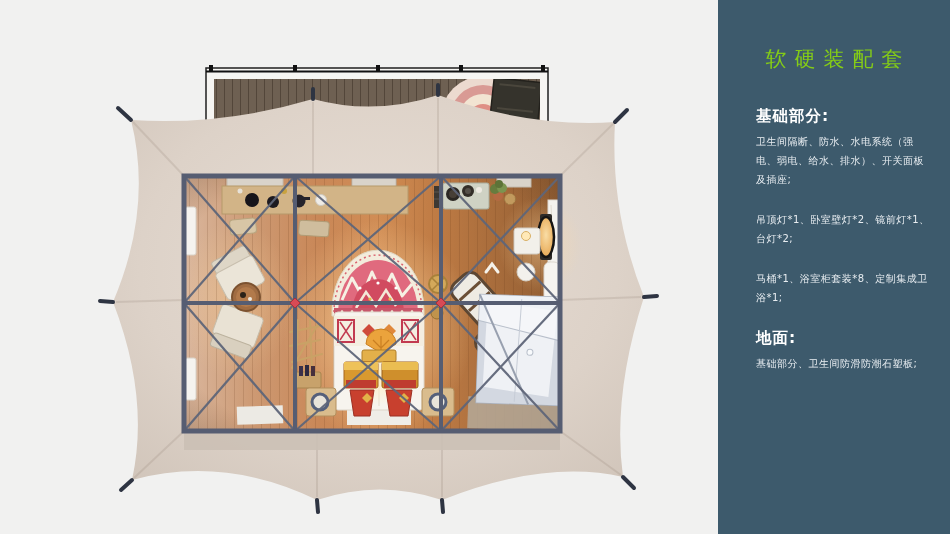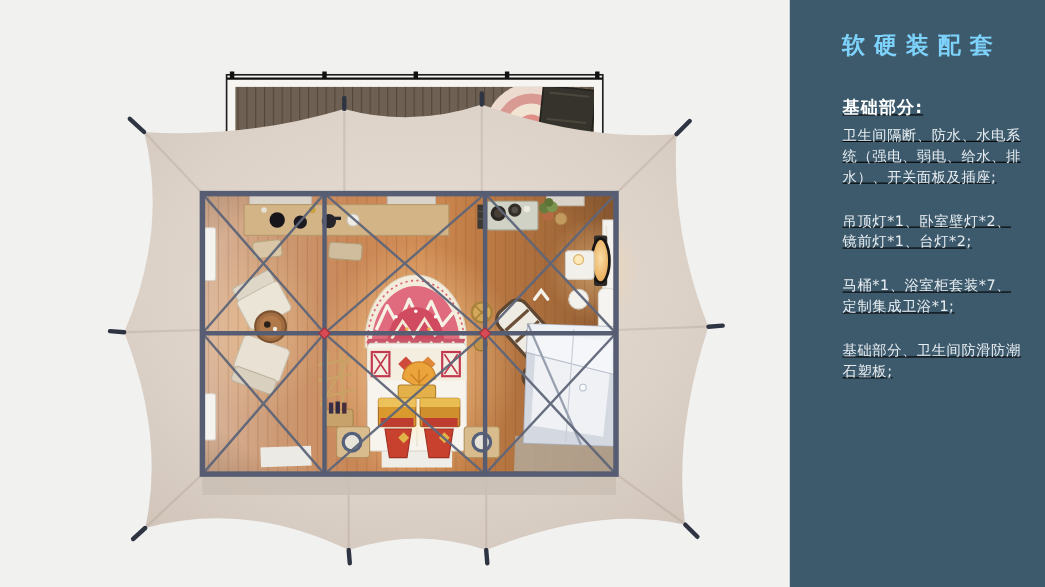--- a/index.html
+++ b/index.html
@@ -1,25 +1,25 @@
 <!DOCTYPE html>
 <html><head>
 <meta charset="utf-8">
 <style>
   html,body{margin:0;padding:0;background:#f1f1f0;}
   #stage{position:relative;width:950px;height:534px;overflow:hidden;background:#f1f1f0;
          font-family:"DejaVu Sans","Liberation Sans",sans-serif;}
   #plan{position:absolute;left:0;top:0;width:718px;height:534px;}
   #panel{position:absolute;left:718px;top:0;width:232px;height:534px;background:#3d5a6c;box-sizing:border-box;}
-  #panel .title{color:#7dd3fc;font-weight:bold;font-size:21px;letter-spacing:8px;text-align:center;
-                padding:27px 0 0 8px;}
-  #panel .sections{padding:12px 18px 0 48px;text-decoration:underline;}
+  #panel .title{color:#84cc16;font-weight:normal;font-size:21px;letter-spacing:8px;text-align:center;
+                padding:45px 0 0 8px;}
+  #panel .sections{padding:12px 18px 0 38px;}
   #panel .sec{margin-top:21px;}
   #panel .sec h3{margin:0 0 5px 0;color:#ffffff;font-size:15.5px;font-weight:bold;letter-spacing:1px;}
-  #panel .sec p{margin:0;color:#e8edf1;font-size:13px;line-height:19px;letter-spacing:0.5px;
+  #panel .sec p{margin:0;color:#e8edf1;font-size:10px;line-height:19px;letter-spacing:0.5px;
                 word-break:break-all;}
 </style>
 </head>
 <body>
 
 <div id="stage">
 
   <svg id="plan" viewBox="0 0 718 534">
     <defs>
       <radialGradient id="canvasGrad" cx="50%" cy="42%" r="75%">
@@ -376,20 +376,21 @@
     <div class="title">软硬装配套</div>
     <div class="sections">
       <div class="sec">
         <h3>基础部分:</h3>
         <p>卫生间隔断、防水、水电系统（强电、弱电、给水、排水）、开关面板及插座;</p>
       </div>
       <div class="sec">
         <p>吊顶灯*1、卧室壁灯*2、镜前灯*1、台灯*2;</p>
       </div>
       <div class="sec">
-        <p>马桶*1、浴室柜套装*7、定制集成卫浴*1;</p>
+        <p>马桶*1、浴室柜套装*8、定制集成卫浴*1;</p>
       </div>
       <div class="sec">
+        <h3>地面:</h3>
         <p>基础部分、卫生间防滑防潮石塑板;</p>
       </div>
     </div>
   </div>
 </div>
 
 </body></html>

